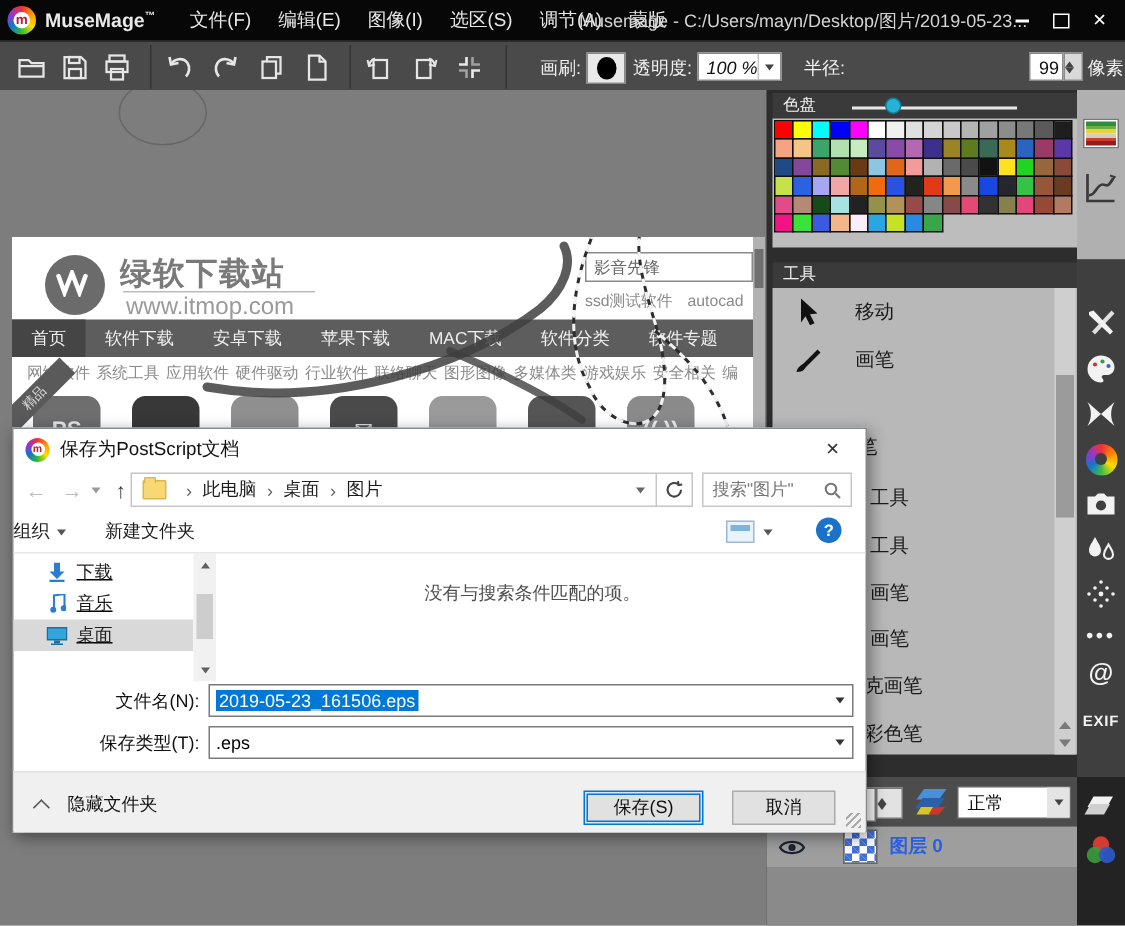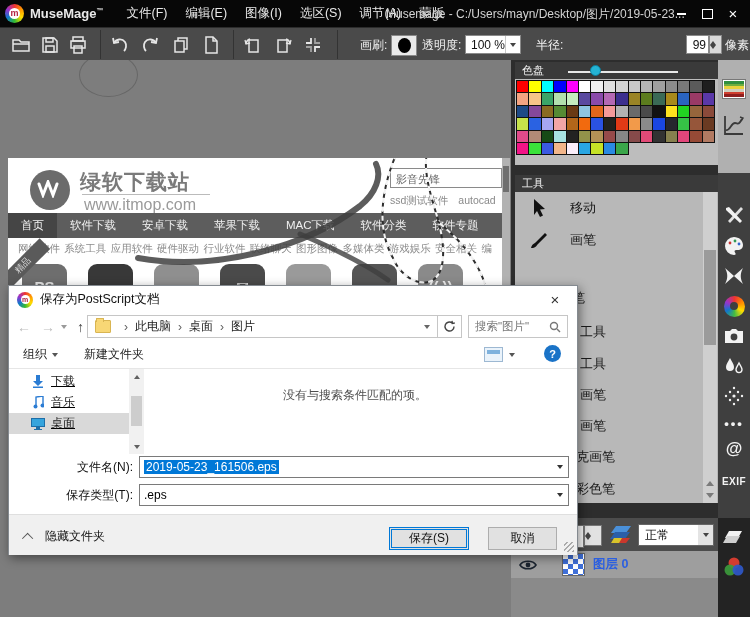--- a/index.html
+++ b/index.html
@@ -32,21 +32,21 @@
   .toolbar{left:0;top:27px;width:750px;height:33px;background:#4a4a4a;z-index:30;
            border-top:1px solid #2c2c2c;box-sizing:border-box;}
   .tbtn{position:absolute;top:5px;width:24px;height:24px;display:flex;align-items:center;justify-content:center;}
   .tsep{position:absolute;top:2px;width:1px;height:29px;background:#333;}
   .tlabel{position:absolute;top:9px;font-size:12px;color:#f2f2f2;white-space:nowrap;}
   .swatch-brush{position:absolute;left:391px;top:7px;width:24px;height:19px;background:#e9e9e9;
         border:1px solid #888;display:flex;align-items:center;justify-content:center;}
   .swatch-brush i{display:block;width:13px;height:15px;border-radius:50%;background:#000;}
   .combo{position:absolute;background:#fff;border:1px solid #8a8a8a;box-sizing:border-box;
          font-size:12px;color:#111;display:flex;align-items:center;}
-  .combo .cx{flex:1;padding-left:5px;white-space:nowrap;}
+  .combo .cx{flex:1;padding-left:5px;white-space:nowrap;font-style:italic;}
   .combo .cv{width:14px;align-self:stretch;display:flex;align-items:center;justify-content:center;
              border-left:1px solid #c9c9c9;}
   .tri-down{width:0;height:0;border-left:4px solid transparent;border-right:4px solid transparent;
             border-top:5px solid #444;}
   .tri-up{width:0;height:0;border-left:4px solid transparent;border-right:4px solid transparent;
           border-bottom:5px solid #444;}
   .slider-track{position:absolute;left:568px;top:43px;width:110px;height:2px;background:#e8e8e8;}
   .slider-handle{position:absolute;left:590px;top:37px;width:11px;height:11px;border-radius:50%;
                  background:#24b3d4;border:1px solid #0d7f9c;box-sizing:border-box;}
   .num-box{position:absolute;left:686px;top:7px;width:23px;height:19px;background:#fff;
@@ -679,21 +679,21 @@
       <div class="searchbox">
         <span class="q">搜索"图片"</span>
         <svg width="12" height="12" viewBox="0 0 12 12" fill="none" stroke="#777" stroke-width="1.4" style="margin-right:6px">
             <circle cx="5" cy="5" r="3.5"></circle>
             <path d="M8 8l3 3"></path>
           </svg>
       </div>
     </div>
 
     <div class="cmdrow">
-      <span class="cmd" style="margin-left:14px">
+      <span class="cmd" style="">
         <span>组织</span>
           <span class="tri-down"></span>
       </span>
       <span class="cmd" style="margin-left:26px">
         <span>新建文件夹</span>
       </span>
       <span class="viewbox">
         <span class="view-ic"></span>
         <span class="tri-down" style="margin-left:6px;border-left-width:3.5px;border-right-width:3.5px;border-top-width:4px;border-top-color:#555"></span>
       </span>

